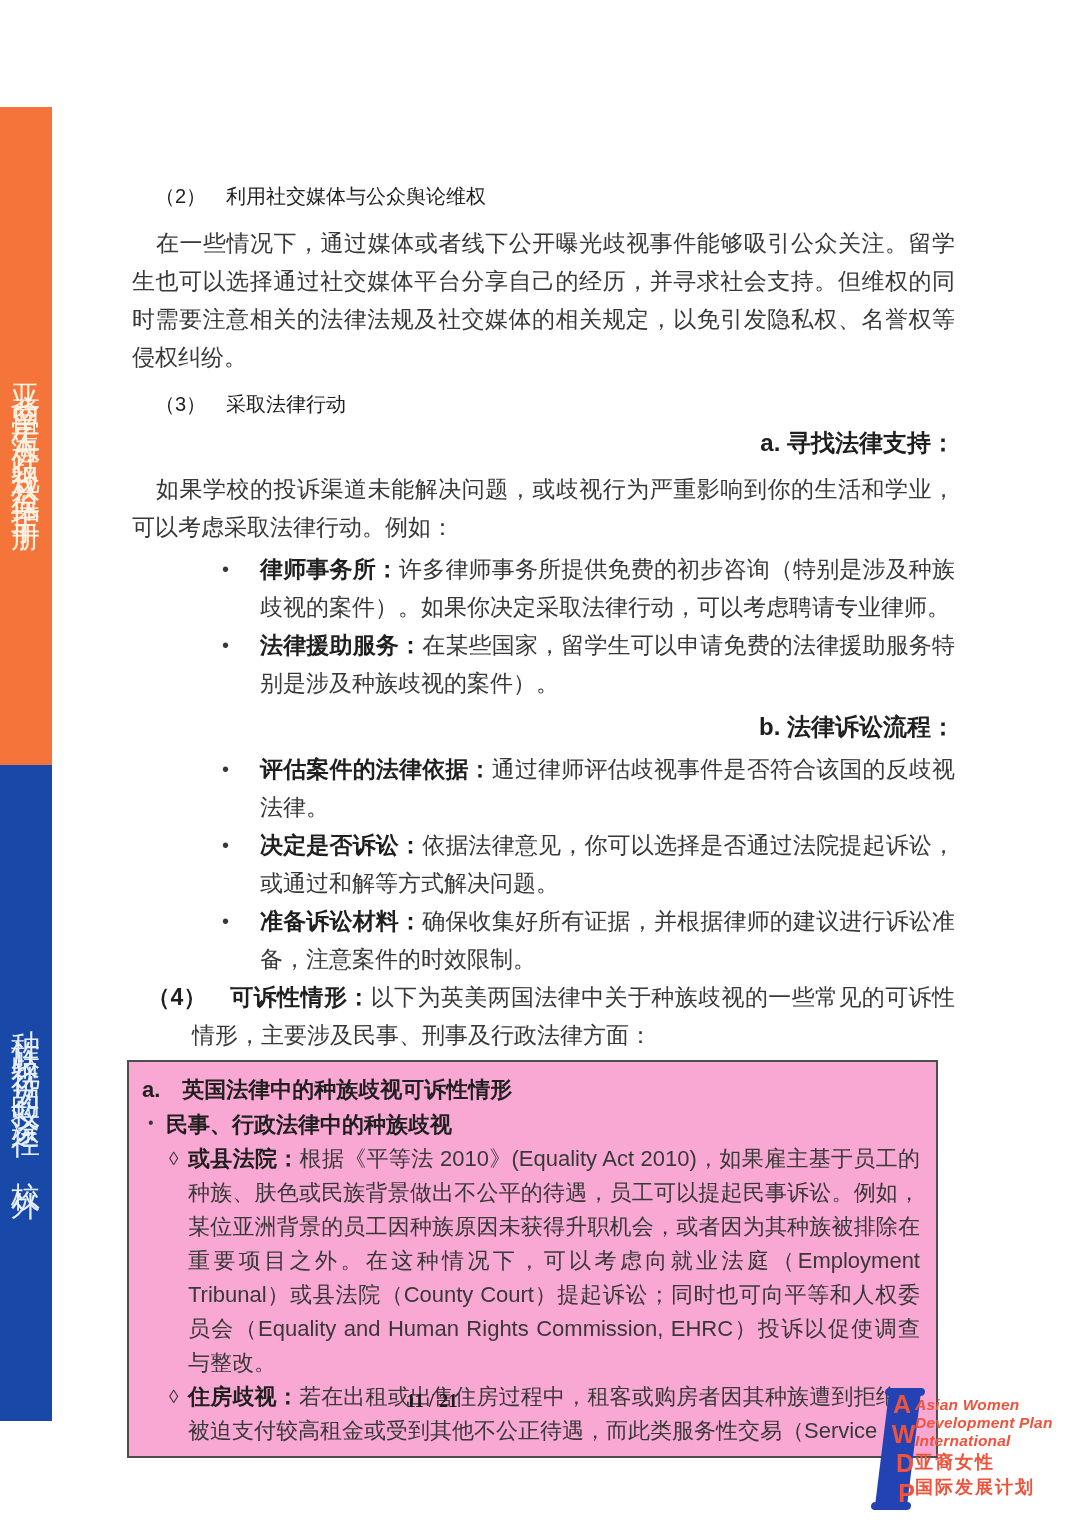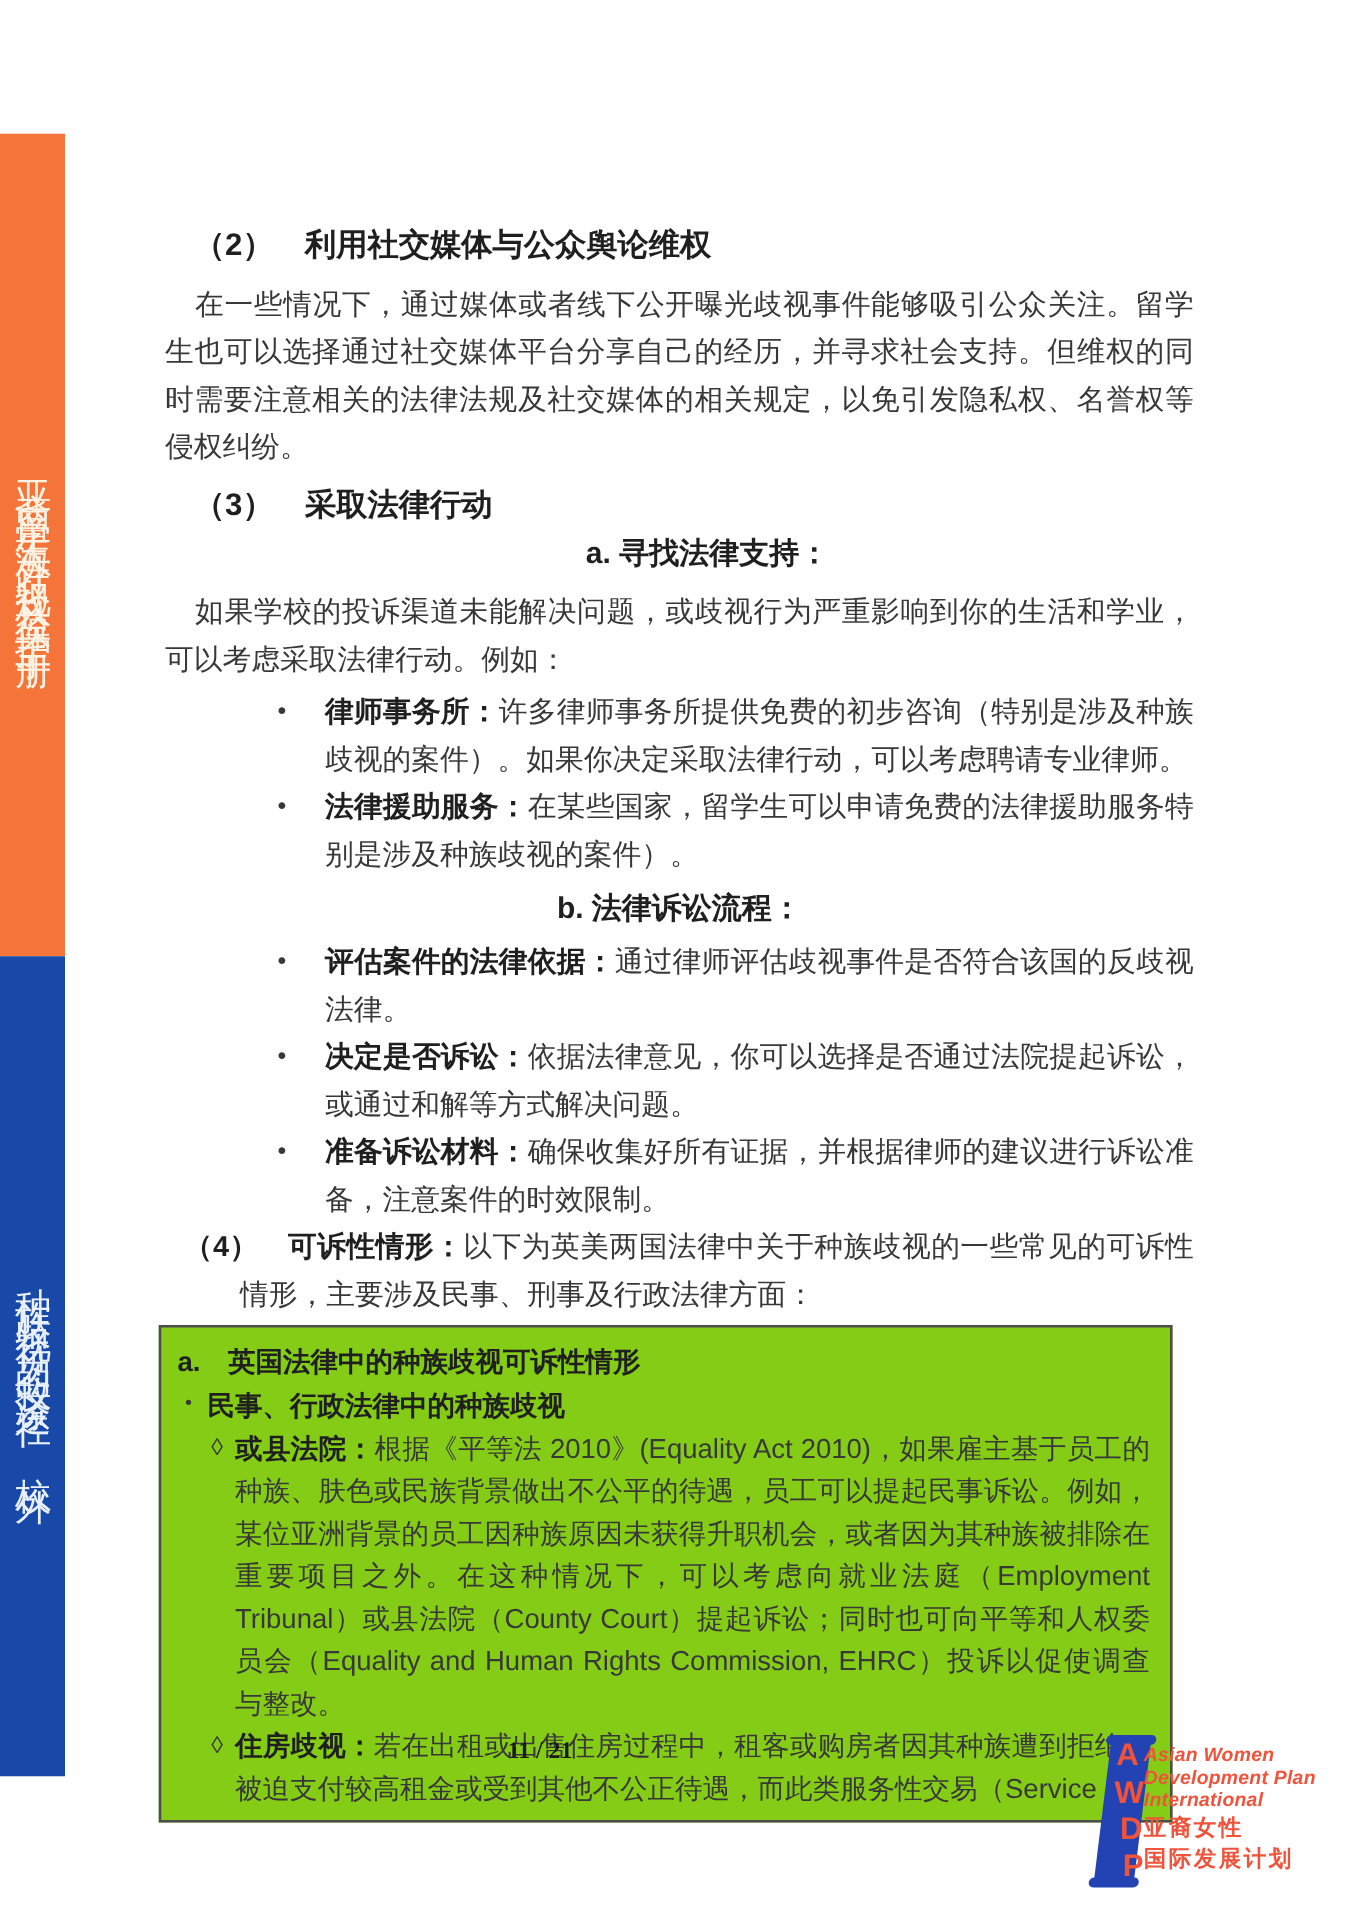--- a/index.html
+++ b/index.html
@@ -17,35 +17,35 @@
     writing-mode:vertical-rl; text-orientation:upright;
     font-size:29px; font-weight:500; letter-spacing:10px; line-height:52px;
   }
   .band-orange .vtext { color:#FCF3E4; }
   .band-blue .vtext { color:#E8F0FB; }
   
   .main {
     position:absolute; left:132px; top:168px; width:823px;
     font-size:23px; line-height:38px; text-align:justify; padding-top:8px;
   }
-  .h-sec { font-weight:bold; color:#1f1f1f; font-size:25px; line-height:40px; margin-left:23px; text-align:left; }
-  .h-sub { font-weight:bold; color:#1f1f1f; font-size:24px; line-height:38px; text-align:center; }
+  .h-sec { font-weight:normal; color:#1f1f1f; font-size:20px; line-height:40px; margin-left:23px; text-align:left; }
+  .h-sub { font-weight:bold; color:#1f1f1f; font-size:24px; line-height:38px; text-align:right; }
   .h-sub.a-ind { margin-left:45px; }
   .h-sub.b-ind { margin-top:6px; }
   .para { text-indent:24px; margin-top:8px; }
   .mt { margin-top:8px; }
   .blist { margin-top:4px; }
   .bullet { position:relative; padding-left:128px; }
   .bullet .marker { position:absolute; left:90px; top:0; font-size:20px; }
   .b-label { font-weight:bold; color:#1f1f1f; }
   .s4 { margin-top:0; padding-left:60px; text-indent:-45px; }
   
   .lawbox {
     margin-top:6px; margin-left:-5px; width:811px;
-    border:2px solid #4d4d4d; background:#84cc16;
+    border:2px solid #4d4d4d; background:#f9a8d4;
     padding:10px 16px 8px 13px;
     font-size:22px; line-height:34px;
   }
   .lawbox .box-h { font-weight:bold; color:#1f1f1f; font-size:22px; line-height:36px; text-align:left; }
   .lawbox .box-bullet { position:relative; padding-left:24px; font-weight:bold; color:#1f1f1f; text-align:left; }
   .lawbox .box-bullet .marker { position:absolute; left:6px; top:-2px; font-size:16px; font-weight:normal; color:#383838; }
   .lawbox .box-item { position:relative; padding-left:46px; }
   .lawbox .box-item .marker { position:absolute; left:27px; top:0; font-size:19px; }
   
   .page-num {

